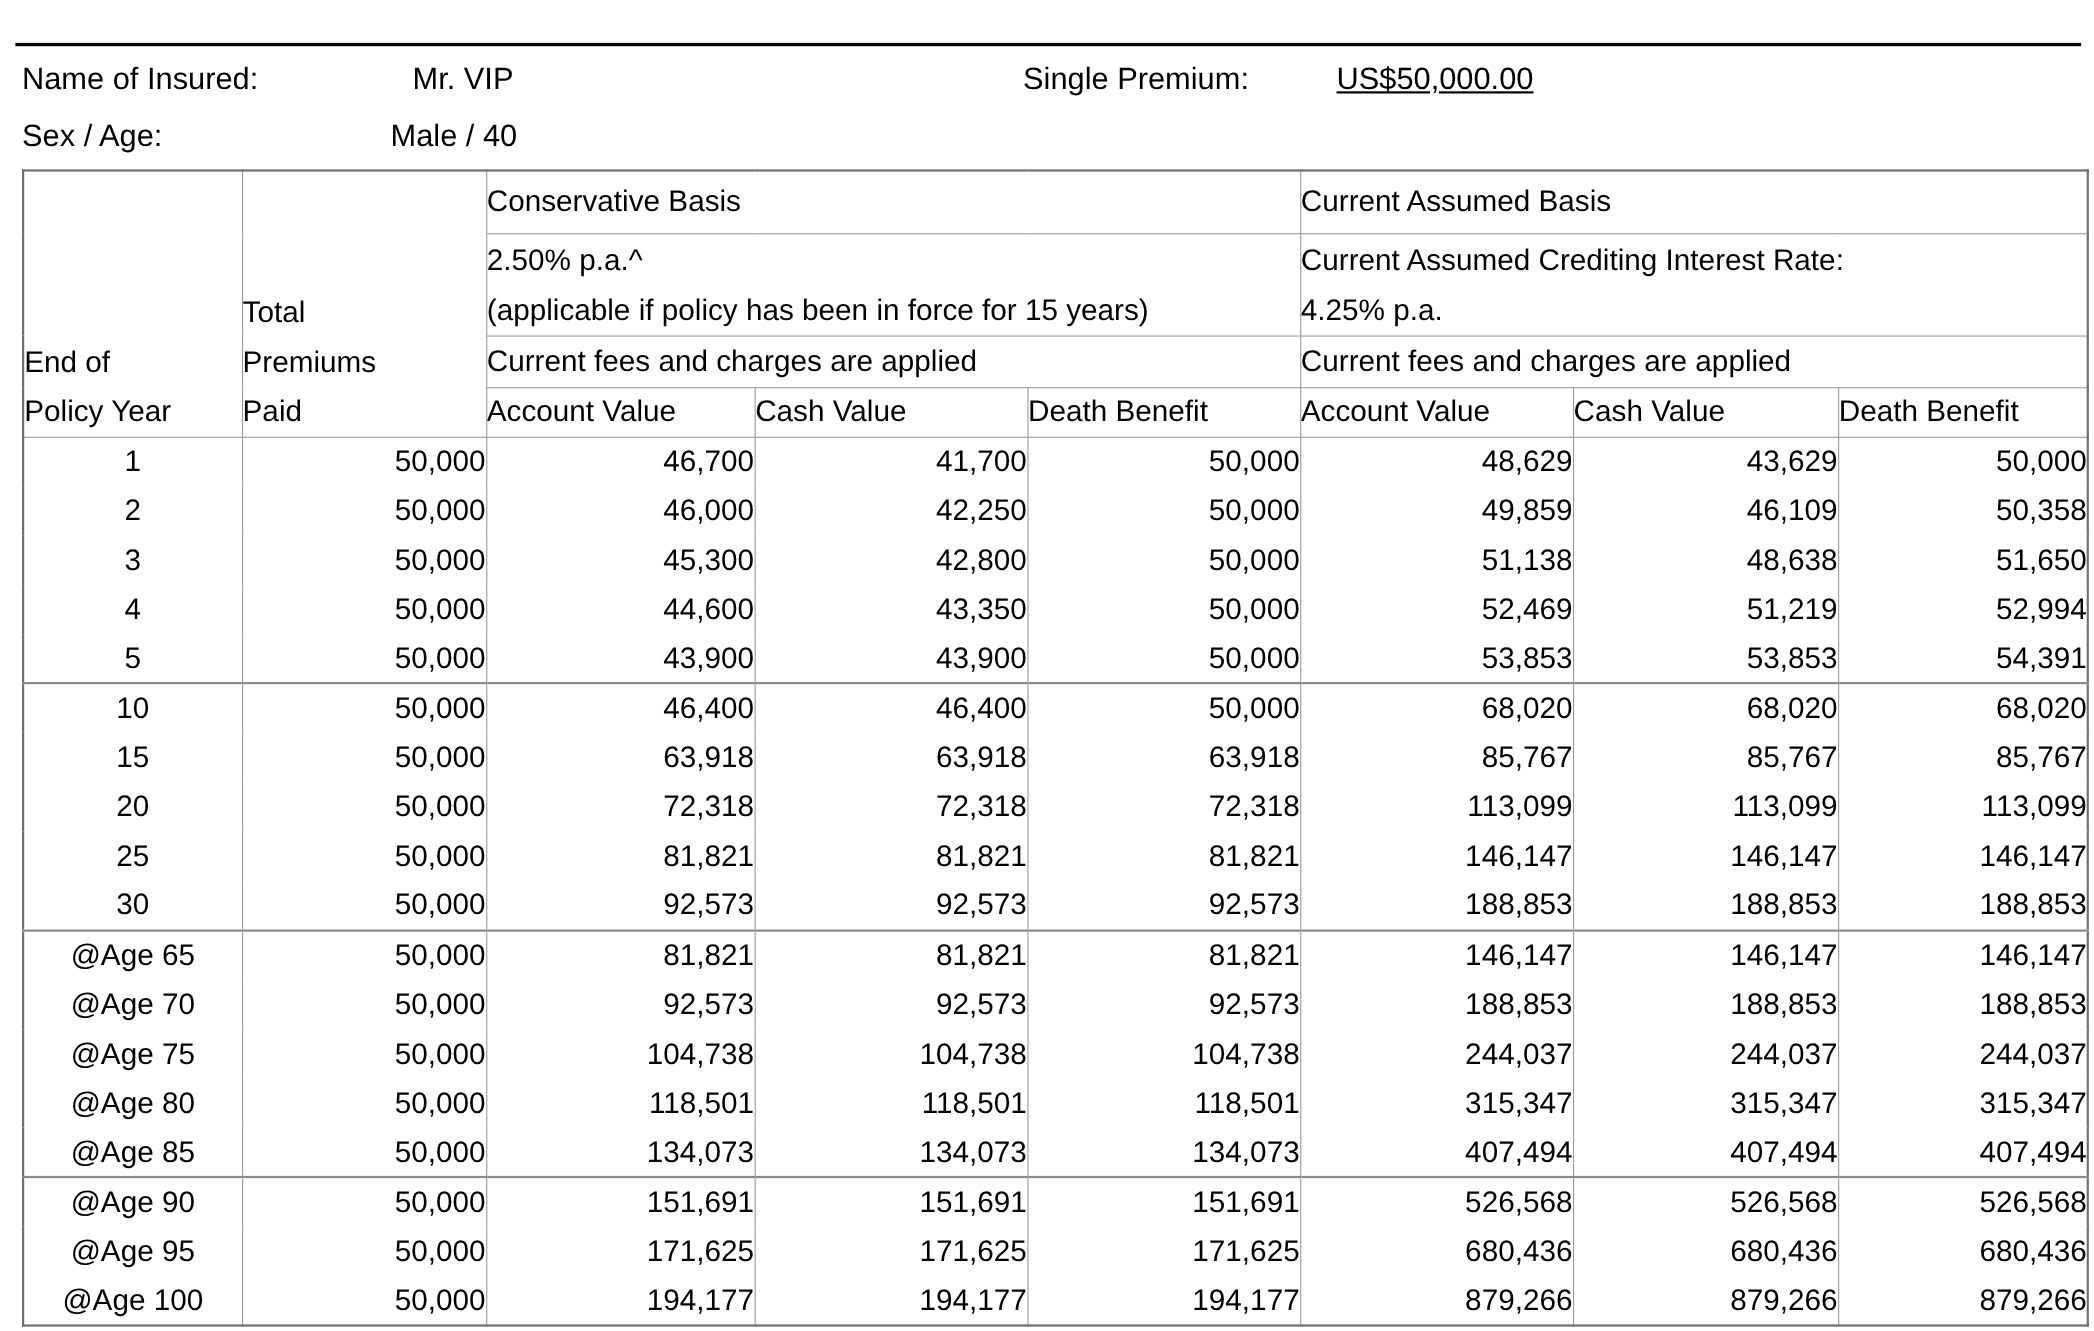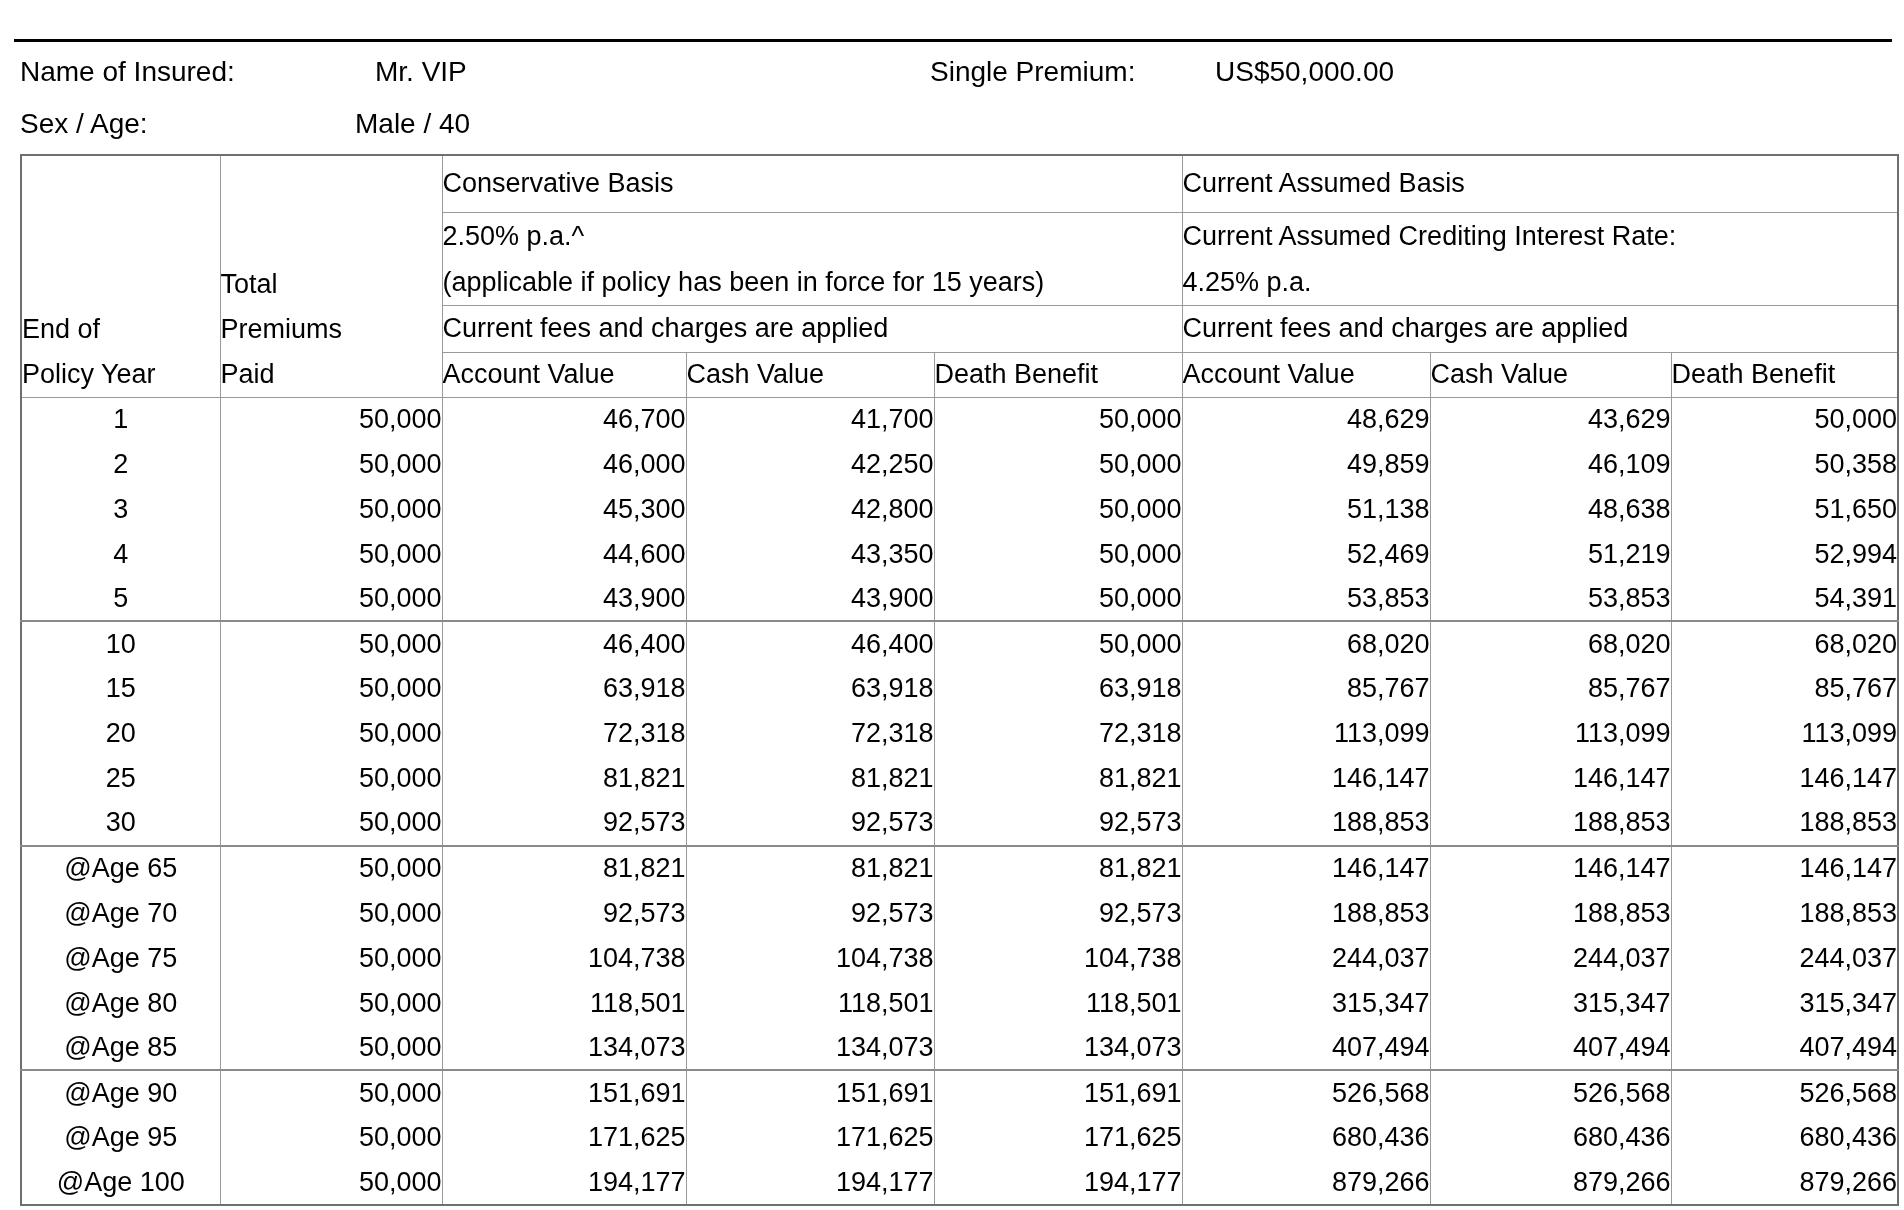--- a/index.html
+++ b/index.html
@@ -29,21 +29,21 @@
   .title-rule {
     position: absolute; left: 14px; top: 39px;
     width: 1878px; height: 3px;
     background: var(--rule-color);
   }
 
   .info-line { position: absolute; font-size: 28px; line-height: 32px; white-space: nowrap; }
   .pos-name-label   { left: 20px;   top: 56px; }
   .pos-name-value   { left: 355px;  top: 56px; margin-left: 20px; }
   .pos-prem-label   { left: 930px;  top: 56px; }
-  .pos-prem-value   { left: 1215px; top: 56px; }
+  .pos-prem-value   { left: 1215px; top: 56px; text-decoration: underline; }
   .pos-sex-label    { left: 20px;   top: 108px; }
   .pos-sex-value    { left: 355px;  top: 108px; }
 
   table.illustration {
     position: absolute; left: 20px; top: 154px;
     width: 1878px;
     border-collapse: collapse;
     table-layout: fixed;
     font-size: 27px;
     border: 2px solid var(--outer-border);

